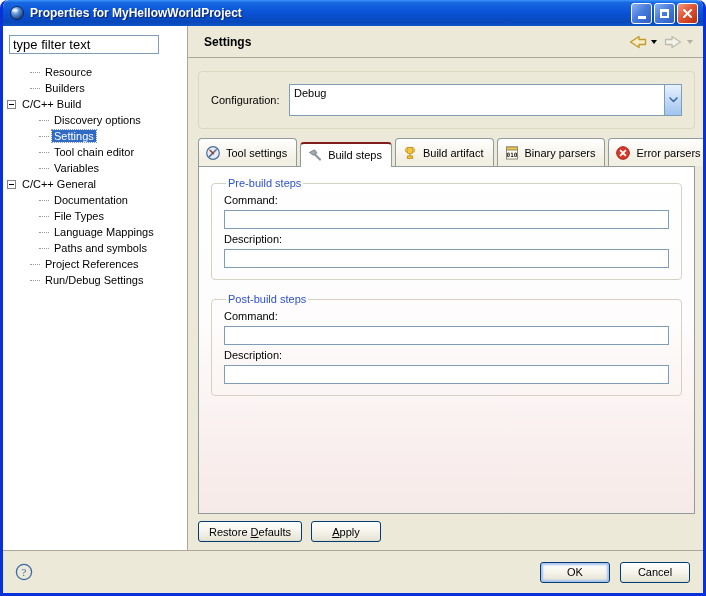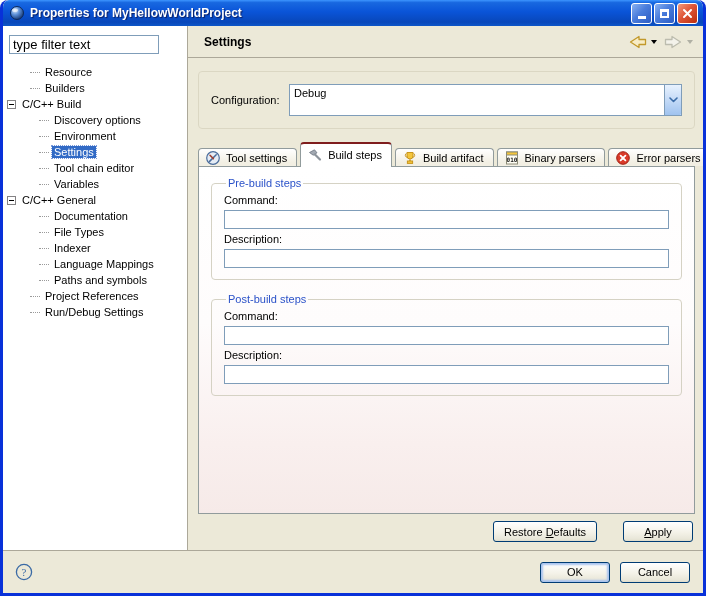--- a/index.html
+++ b/index.html
@@ -85,21 +85,21 @@
   }
   .combo-text { flex: 1; padding: 2px 4px; font-size: 11px; }
   .combo-btn {
     width: 17px; flex: 0 0 17px; border-left: 1px solid #7f9db9; border-radius: 0 1px 1px 0;
     background: linear-gradient(180deg, #e8f2fe 0%, #c4daf7 50%, #9fc3ef 100%);
     display: flex; align-items: center; justify-content: center;
   }
   
   .tabs { display: flex; align-items: flex-end; margin-top: 12px; height: 25px; flex: 0 0 25px; padding-left: 0; position: relative; z-index: 2; }
   .tab {
-    display: flex; align-items: center; gap: 5px; height: 18px;
+    display: flex; align-items: center; gap: 5px; height: 28px;
     border: 1px solid #919b9c; border-bottom: none; border-radius: 4px 4px 0 0;
     background: linear-gradient(180deg, #ffffff 0%, #f2efe3 80%);
     padding: 0 9px 0 6px; margin-right: 3px; cursor: default; white-space: nowrap;
   }
   .tab.active {
     height: 25px; background: #fff; border-top: 2px solid #7f1d1d;
     margin-bottom: -1px; padding-bottom: 1px;
   }
   .tab-icon { width: 16px; height: 16px; flex: 0 0 16px; }
   
@@ -112,21 +112,21 @@
     border: 1px solid #d5d2c4; border-radius: 4px; margin: 0 4px 13px 4px;
     padding: 1px 12px 11px 12px; background: transparent;
   }
   fieldset.steps-group legend { color: #2b52c8; font-size: 11px; padding: 0 2px; margin-left: 2px; }
   .field-label { margin: 4px 0 4px 0; }
   .field-input {
     width: 100%; height: 19px; border: 1px solid #7f9db9; background: #fff;
     font-family: "Liberation Sans", sans-serif; font-size: 11px; padding: 1px 3px; display: block;
   }
   
-  .defaults-row { display: flex; justify-content: flex-end; gap: 26px; padding: 7px 2px 0 0; }
+  .defaults-row { display: flex; gap: 9px; padding: 7px 2px 0 0; }
   .xp-btn {
     height: 21px; min-width: 70px; padding: 0 10px;
     border: 1px solid #003c74; border-radius: 3px;
     background: linear-gradient(180deg, #ffffff 0%, #f4f2e8 55%, #e8e6d8 90%, #dedbca 100%);
     font-family: "Liberation Sans", sans-serif; font-size: 11px; color: #000; cursor: default;
   }
   .xp-btn.default-btn { box-shadow: inset 0 0 2px 2px #a8c3ef; }
   
   .footer {
     flex: 0 0 43px; height: 43px; border-top: 1px solid #aca899; background: #ece9d8;
@@ -187,24 +187,20 @@
               <span class="minus"></span>
             </span>
             <span class="tlabel">C/C++ Build</span>
           </div>
         <div class="tree-row lvl1">
             <span class="dots"></span>
             <span class="tlabel">Discovery options</span>
           </div>
         <div class="tree-row lvl1">
             <span class="dots"></span>
-            <span class="tlabel">Environment</span>
-          </div>
-        <div class="tree-row lvl1">
-            <span class="dots"></span>
             <span class="tlabel sel">Settings</span>
           </div>
         <div class="tree-row lvl1">
             <span class="dots"></span>
             <span class="tlabel">Tool chain editor</span>
           </div>
         <div class="tree-row lvl1">
             <span class="dots"></span>
             <span class="tlabel">Variables</span>
           </div>
@@ -214,24 +210,20 @@
             </span>
             <span class="tlabel">C/C++ General</span>
           </div>
         <div class="tree-row lvl1">
             <span class="dots"></span>
             <span class="tlabel">Documentation</span>
           </div>
         <div class="tree-row lvl1">
             <span class="dots"></span>
             <span class="tlabel">File Types</span>
-          </div>
-        <div class="tree-row lvl1">
-            <span class="dots"></span>
-            <span class="tlabel">Indexer</span>
           </div>
         <div class="tree-row lvl1">
             <span class="dots"></span>
             <span class="tlabel">Language Mappings</span>
           </div>
         <div class="tree-row lvl1">
             <span class="dots"></span>
             <span class="tlabel">Paths and symbols</span>
           </div>
         <div class="tree-row lvl0">

